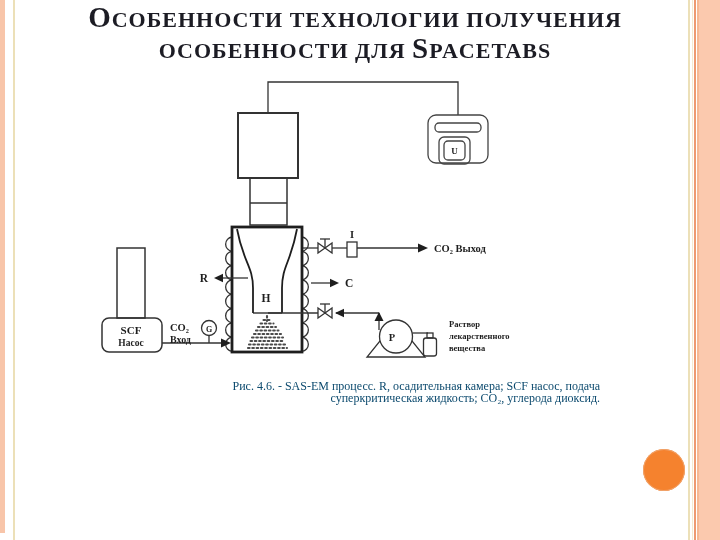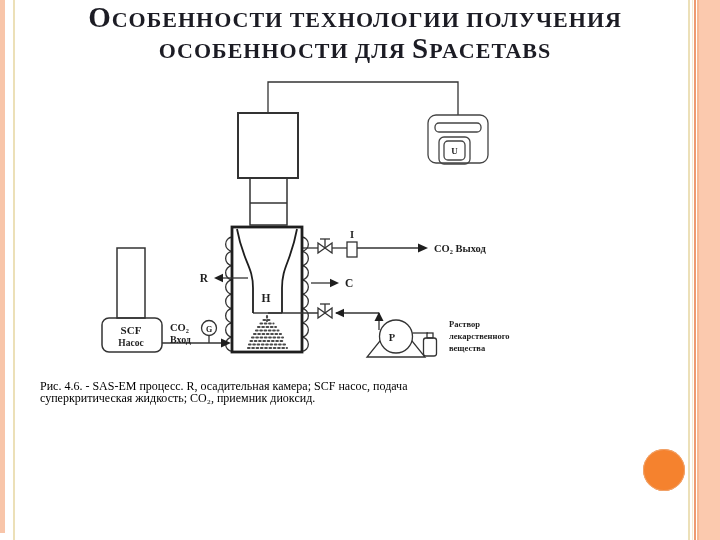--- a/index.html
+++ b/index.html
@@ -12,21 +12,21 @@
   .thinline-r2{position:absolute;left:691.5px;top:0;width:1px;height:540px;background:#f4ead2;}
   .orangeline-r{position:absolute;left:694px;top:0;width:2px;height:540px;background:#ee9a72;}
   .orangeline-r2{position:absolute;left:696.5px;top:0;width:2px;height:540px;background:#f6b894;}
   .band-right{position:absolute;left:699px;top:0;width:21px;height:540px;background:#fbc9ae;}
   
   .title{position:absolute;left:30px;top:3px;width:650px;text-align:center;color:#1c1c24;
          line-height:28px;letter-spacing:1px;font-size:22px;font-weight:bold;}
   .title .t1::first-letter{font-size:29px;}
   .title .big{font-size:29px;}
   
-  .caption{position:absolute;left:40px;top:380px;width:560px;text-align:left;color:#000000;
+  .caption{position:absolute;left:40px;top:380px;width:560px;text-align:right;color:#0c4a6e;
            font-size:12px;line-height:12.4px;}
   
   .accent-circle{position:absolute;left:643px;top:449px;width:42px;height:42px;border-radius:50%;
                  background:#f5822e;box-shadow:0 0 0 1px #f0a36b inset;}
   .diagram{position:absolute;left:0;top:0;}
   svg text{font-family:"Liberation Serif", serif;fill:#1e1e1e;}
 </style>
 </head>
 <body>
 
@@ -145,18 +145,18 @@
       <text x="170" y="343" font-size="10">Вход</text>
       <text x="434" y="252" font-size="10.5">CO₂ Выход</text>
       <text x="449" y="327" font-size="8.5">Раствор</text>
       <text x="449" y="339" font-size="8.5">лекарственного</text>
       <text x="449" y="351" font-size="8.5">вещества</text>
     </g>
   </svg>
 
   <div class="caption">
     <div>Рис. 4.6. - SAS-EM процесс. R, осадительная камера; SCF насос, подача</div>
-    <div>суперкритическая жидкость; CO₂, приемник диоксид.</div>
+    <div>суперкритическая жидкость; CO₂, углерода диоксид.</div>
   </div>
 
   <div class="accent-circle"></div>
 
 </div>
 
 </body></html>

